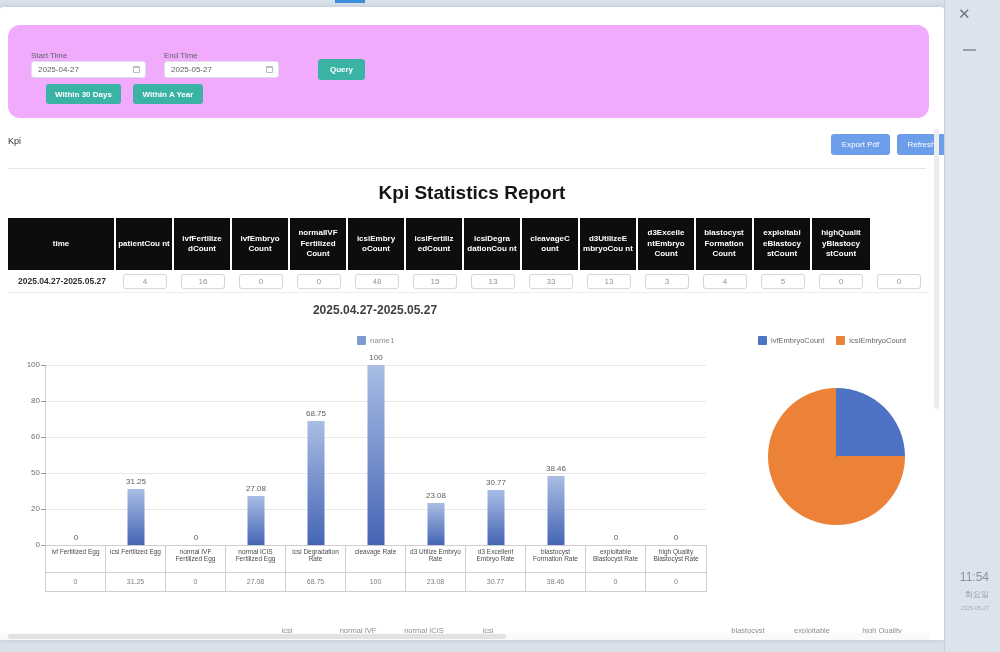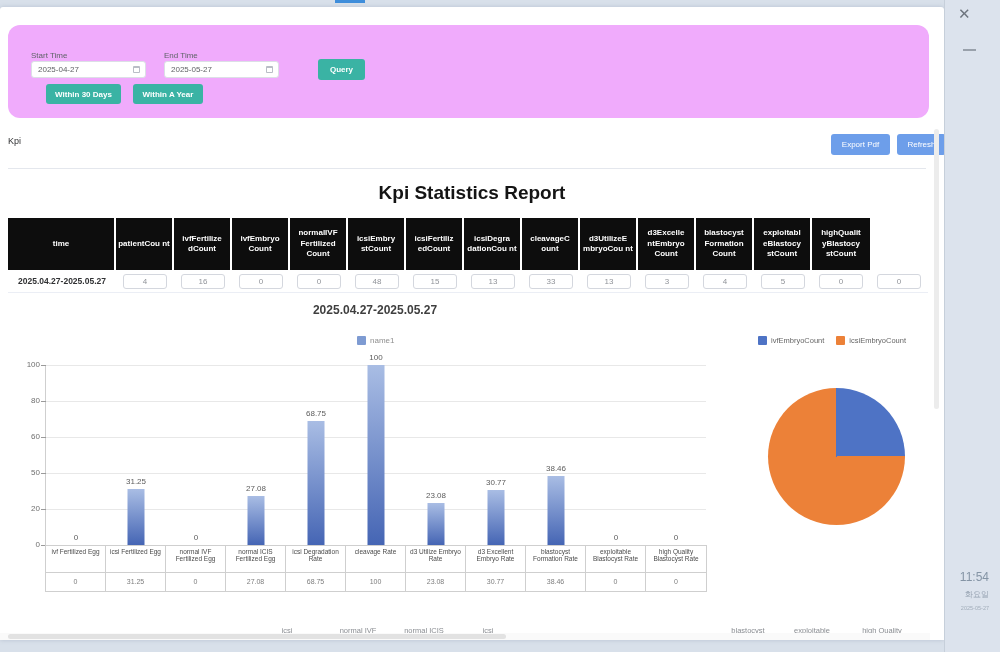--- a/index.html
+++ b/index.html
@@ -125,21 +125,21 @@
     <div class="report-title">Kpi Statistics Report</div>
 
     <div class="kpi-table">
       <div class="thead">
 
       <div class="th">time</div>
           <div class="th">patientCou nt</div>
           <div class="th">ivfFertilize dCount</div>
           <div class="th">ivfEmbryo Count</div>
           <div class="th">normalIVF Fertilized Count</div>
-          <div class="th">icsiEmbry stCount</div>
+          <div class="th">icsiEmbry oCount</div>
           <div class="th">icsiFertiliz edCount</div>
           <div class="th">icsiDegra dationCou nt</div>
           <div class="th">cleavageC ount</div>
           <div class="th">d3UtilizeE mbryoCou nt</div>
           <div class="th">d3Excelle ntEmbryo Count</div>
           <div class="th">blastocyst Formation Count</div>
           <div class="th">exploitabl eBlastocy stCount</div>
           <div class="th">highQualit yBlastocy stCount</div>
         </div>
       <div class="trow">

